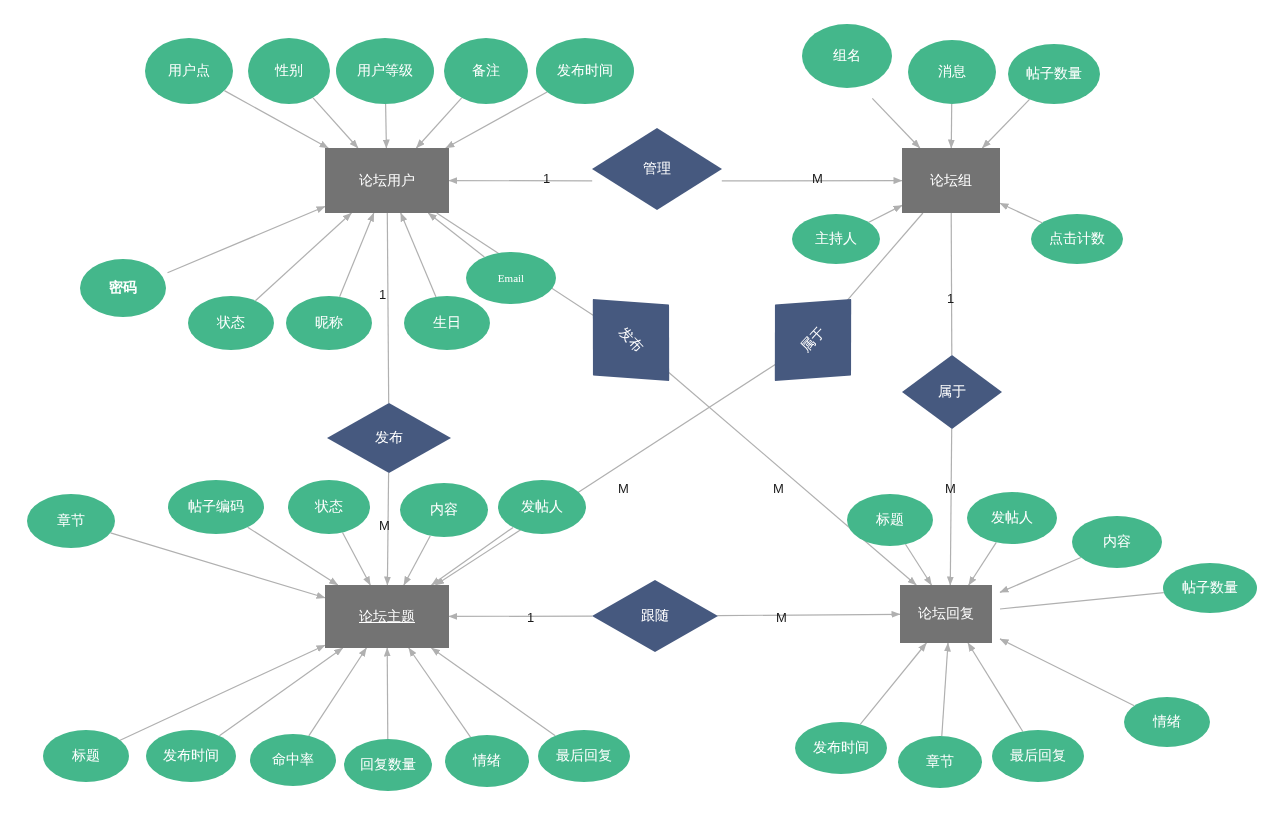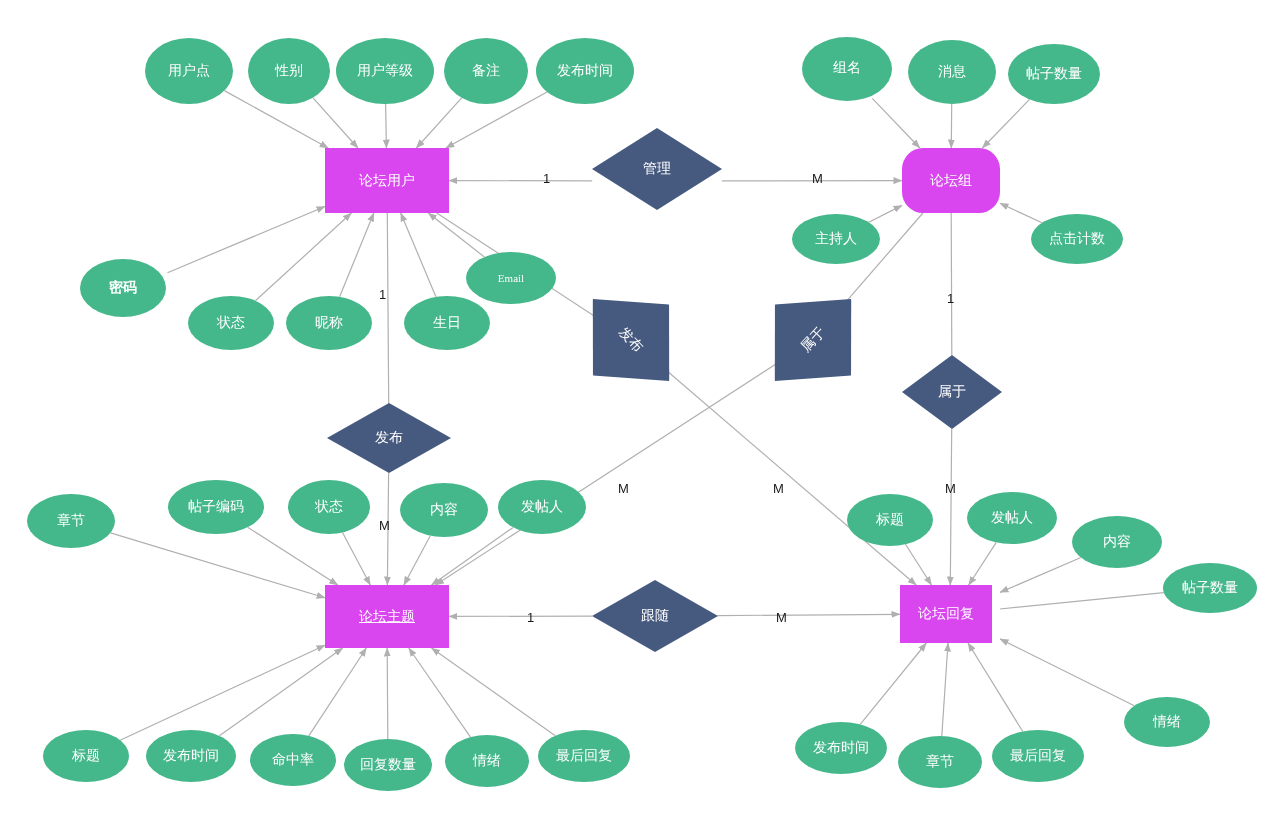--- a/index.html
+++ b/index.html
@@ -30,21 +30,21 @@
     align-items: center;
     justify-content: center;
     box-sizing: border-box;
     color: #ffffff;
     text-align: center;
     line-height: 1.1;
     white-space: nowrap;
     user-select: none;
   }
   .entity {
-    background: #d946ef;
+    background: #737373;
     font-size: 14px;
     z-index: 5;
   }
   .attribute {
     background: #44b78b;
     border-radius: 50%;
     font-size: 14px;
     z-index: 5;
   }
   .attribute.serif {
@@ -139,34 +139,34 @@
         <line x1="837.9" y1="311.2" x2="922.9" y2="213.0" stroke="#b0b0b0" stroke-width="1.2"></line>
         <line x1="780.0" y1="361.4" x2="435.5" y2="585.0" stroke="#b0b0b0" stroke-width="1.2" marker-end="url(#arrowhead)"></line>
         <line x1="951.8" y1="355.1" x2="951.2" y2="213.0" stroke="#b0b0b0" stroke-width="1.2"></line>
         <line x1="951.7" y1="428.8" x2="950.3" y2="585.0" stroke="#b0b0b0" stroke-width="1.2" marker-end="url(#arrowhead)"></line>
         <line x1="592.2" y1="616.1" x2="449.0" y2="616.4" stroke="#b0b0b0" stroke-width="1.2" marker-end="url(#arrowhead)"></line>
         <line x1="717.3" y1="615.6" x2="900.0" y2="614.3" stroke="#b0b0b0" stroke-width="1.2" marker-end="url(#arrowhead)"></line>
       </g>
   </svg>
   <div id="nodes-layer">
       <div class="node entity" style="left: 325px; top: 148px; width: 124px; height: 65px;">论坛用户</div>
-      <div class="node entity" style="left: 902px; top: 148px; width: 98px; height: 65px; border-radius: 21px;">论坛组</div>
+      <div class="node entity" style="left: 902px; top: 148px; width: 98px; height: 65px;">论坛组</div>
       <div class="node entity" style="left: 325px; top: 585px; width: 124px; height: 63px; text-decoration: underline;">论坛主题</div>
       <div class="node entity" style="left: 900px; top: 585px; width: 92px; height: 58px;">论坛回复</div>
       <div class="node attribute" style="left: 145px; top: 38px; width: 88px; height: 66px;">用户点</div>
       <div class="node attribute" style="left: 248px; top: 38px; width: 82px; height: 66px;">性别</div>
       <div class="node attribute" style="left: 336px; top: 38px; width: 98px; height: 66px;">用户等级</div>
       <div class="node attribute" style="left: 444px; top: 38px; width: 84px; height: 66px;">备注</div>
       <div class="node attribute" style="left: 536px; top: 38px; width: 98px; height: 66px;">发布时间</div>
       <div class="node attribute" style="left: 80px; top: 259px; width: 86px; height: 58px; font-weight: bold;">密码</div>
       <div class="node attribute" style="left: 188px; top: 296px; width: 86px; height: 54px;">状态</div>
       <div class="node attribute" style="left: 286px; top: 296px; width: 86px; height: 54px;">昵称</div>
       <div class="node attribute" style="left: 404px; top: 296px; width: 86px; height: 54px;">生日</div>
       <div class="node attribute serif" style="left: 466px; top: 252px; width: 90px; height: 52px;">Email</div>
-      <div class="node attribute" style="left: 802px; top: 37px; width: 90px; height: 64px; font-family: Liberation Mono, monospace;">组名</div>
+      <div class="node attribute" style="left: 802px; top: 24px; width: 90px; height: 64px;">组名</div>
       <div class="node attribute" style="left: 908px; top: 40px; width: 88px; height: 64px;">消息</div>
       <div class="node attribute" style="left: 1008px; top: 44px; width: 92px; height: 60px;">帖子数量</div>
       <div class="node attribute" style="left: 792px; top: 214px; width: 88px; height: 50px;">主持人</div>
       <div class="node attribute" style="left: 1031px; top: 214px; width: 92px; height: 50px;">点击计数</div>
       <div class="node attribute" style="left: 27px; top: 494px; width: 88px; height: 54px;">章节</div>
       <div class="node attribute" style="left: 168px; top: 480px; width: 96px; height: 54px;">帖子编码</div>
       <div class="node attribute" style="left: 288px; top: 480px; width: 82px; height: 54px;">状态</div>
       <div class="node attribute" style="left: 400px; top: 483px; width: 88px; height: 54px;">内容</div>
       <div class="node attribute" style="left: 498px; top: 480px; width: 88px; height: 54px;">发帖人</div>
       <div class="node attribute" style="left: 43px; top: 730px; width: 86px; height: 52px;">标题</div>

